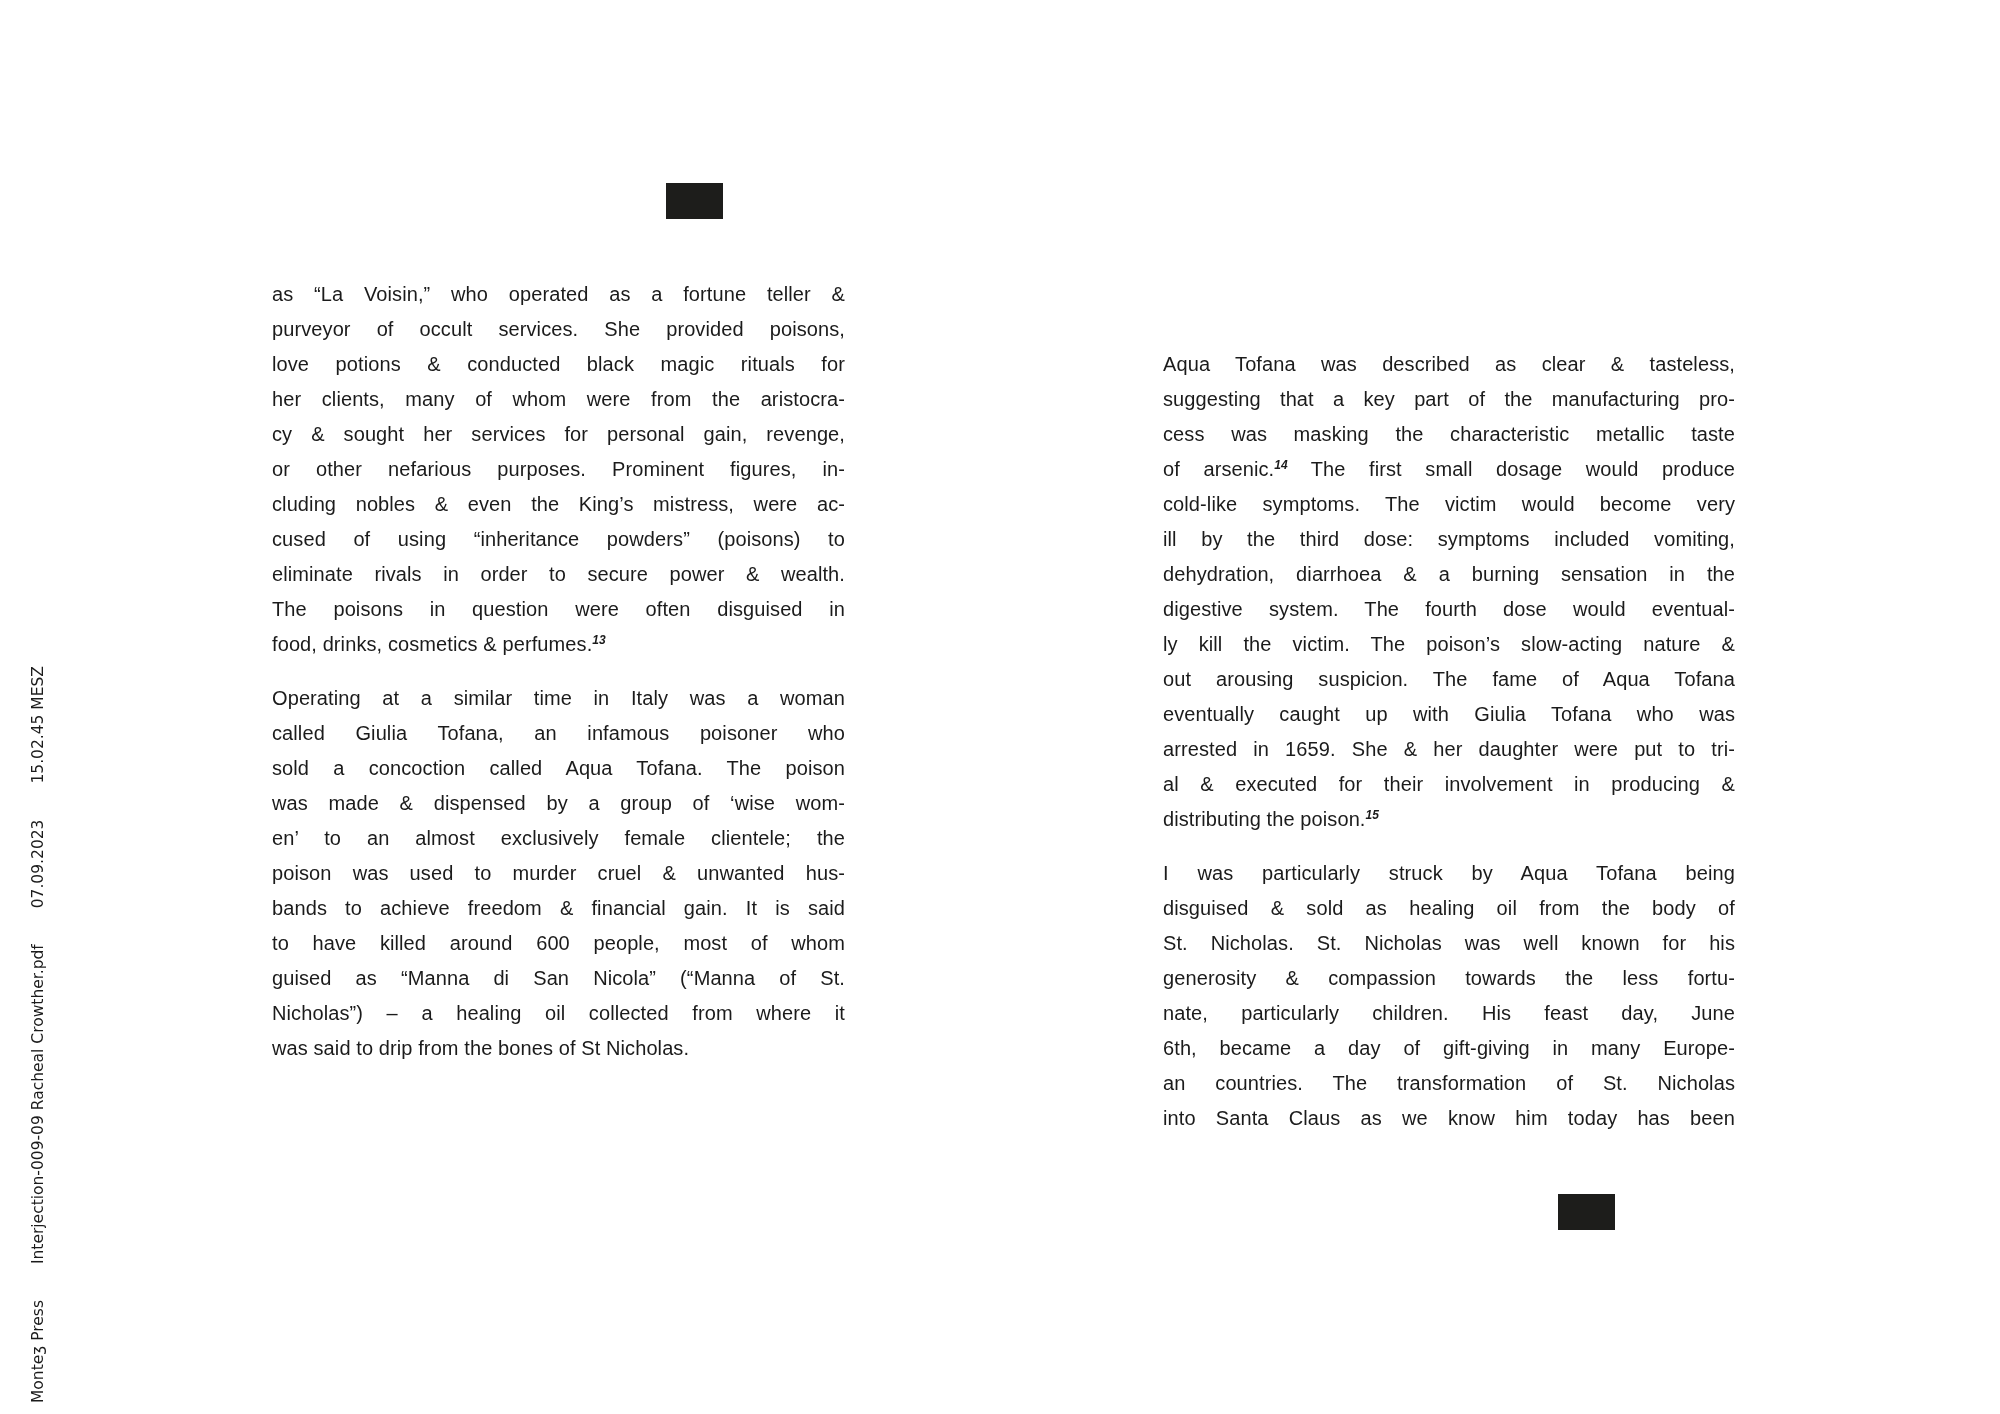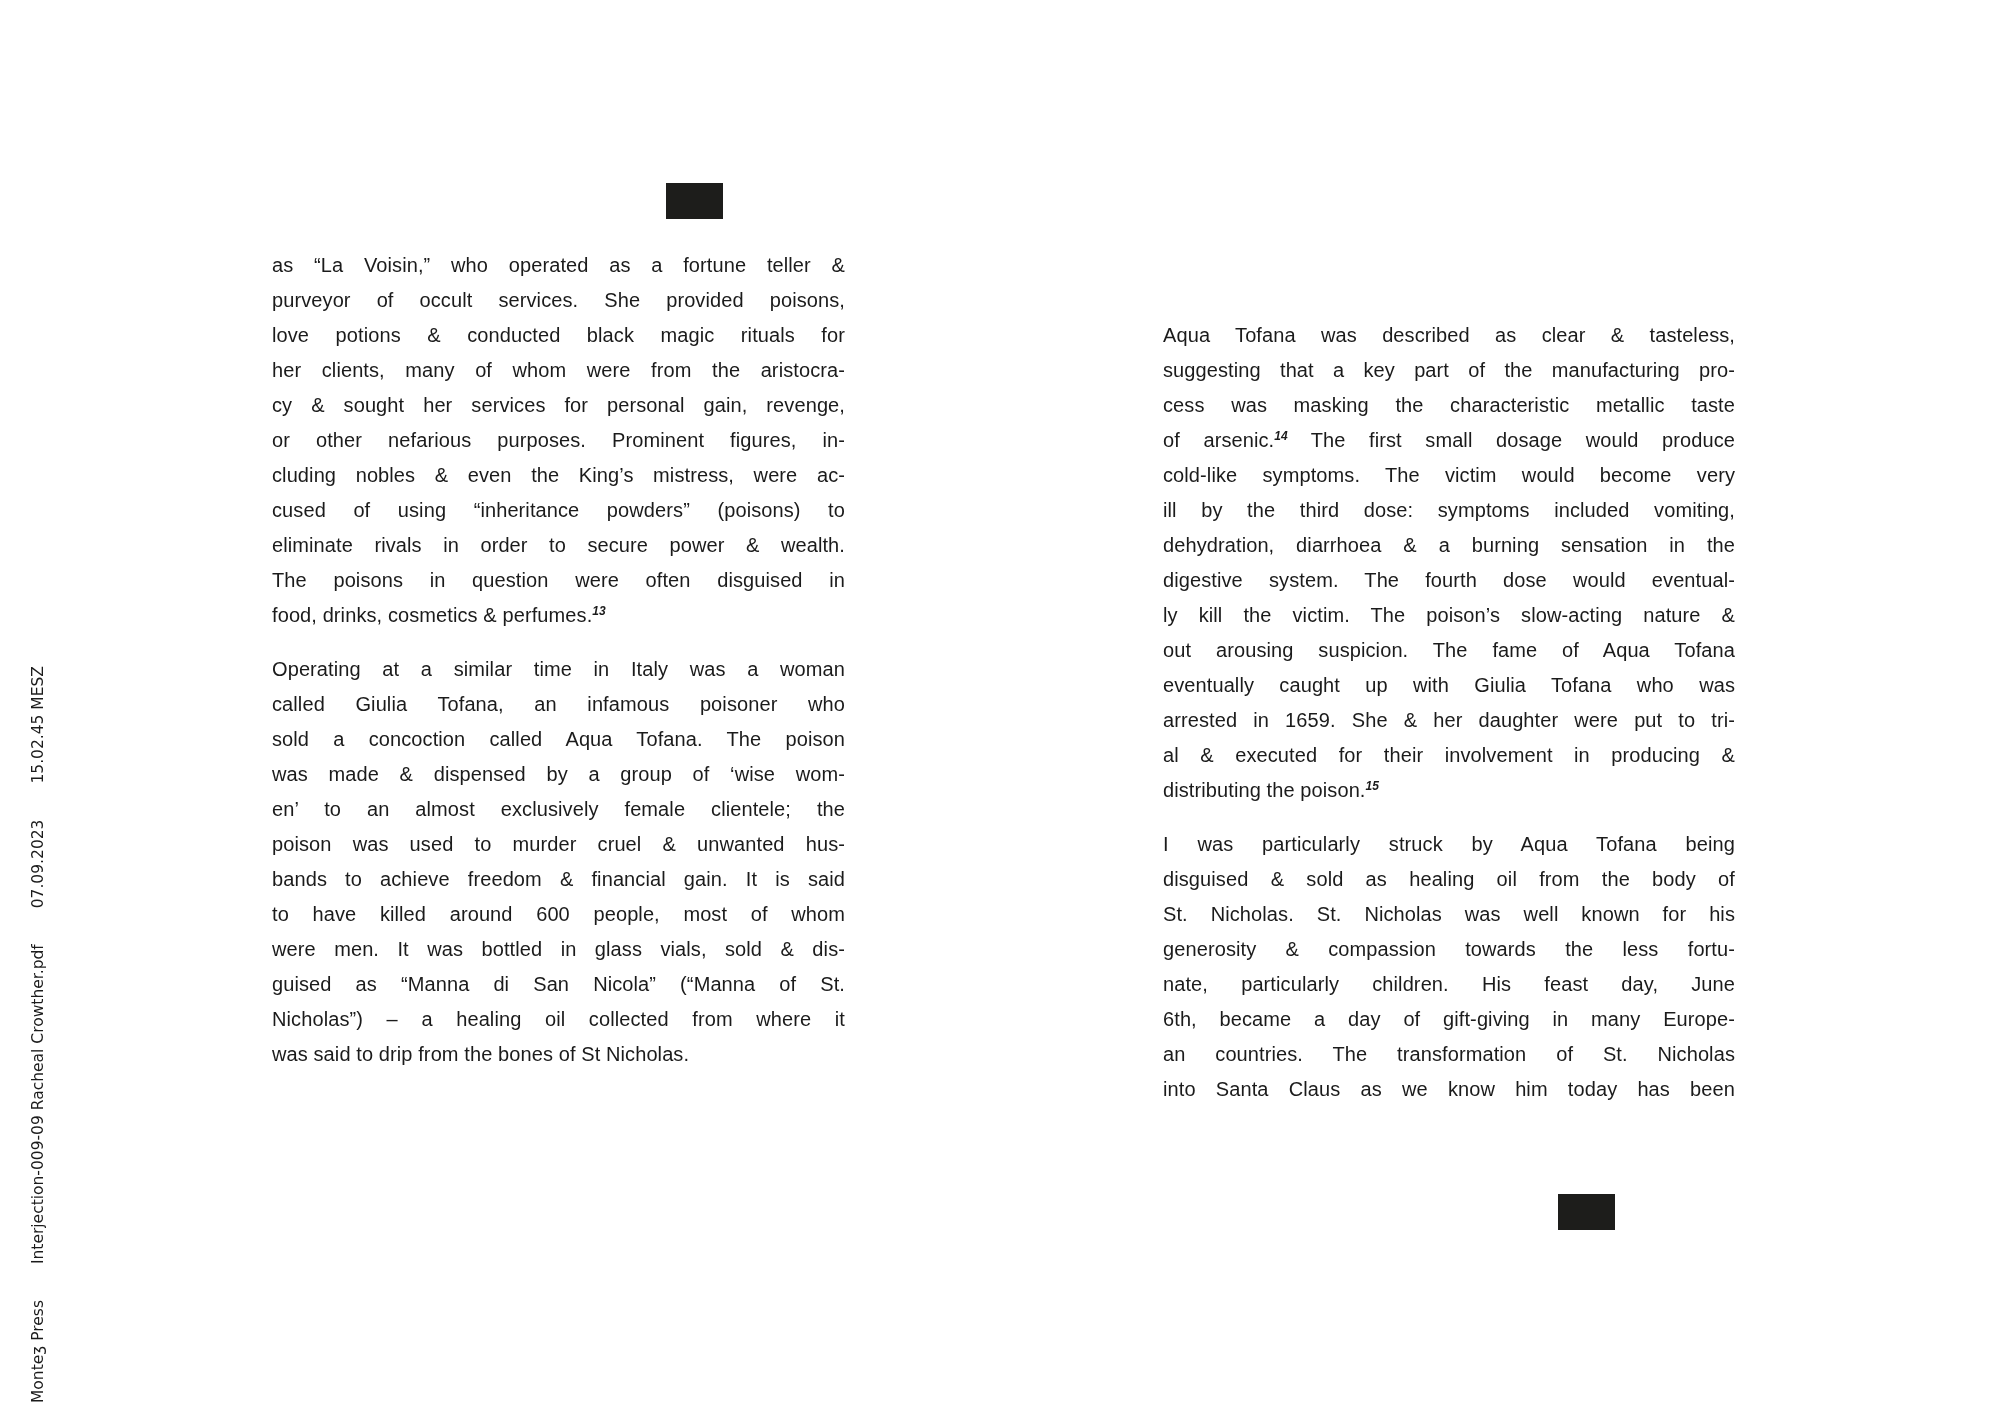--- a/index.html
+++ b/index.html
@@ -11,20 +11,21 @@
     font-family:"Liberation Sans",sans-serif;color:var(--ink);
     overflow:hidden;position:relative;
   }
   .page{position:absolute;inset:0;}
   .marker{position:absolute;background:var(--marker);}
   .marker-top{left:666px;top:183px;width:57px;height:36px;}
   .marker-bottom{left:1558px;top:1194px;width:57px;height:36px;}
   .column{
     position:absolute;font-size:20px;line-height:35px;
     letter-spacing:0.1px;
+    margin-top:29px;
   }
   .column-left{left:272px;top:248px;width:573px;}
   .column-right{left:1163px;top:318px;width:572px;}
   .para{margin:0 0 19px 0;}
   .para:last-child{margin-bottom:0;}
   .line{
     text-align:justify;text-align-last:justify;text-justify:inter-word;
     white-space:normal;
   }
   .line.last{text-align-last:left;}
@@ -62,21 +63,20 @@
       </div>
       <div class="para">
         <div class="line">Operating at a similar time in Italy was a woman</div>
         <div class="line">called Giulia Tofana, an infamous poisoner who</div>
         <div class="line">sold a concoction called <span class="it">Aqua Tofana</span>. The poison</div>
         <div class="line">was made &amp; dispensed by a group of ‘wise wom-</div>
         <div class="line">en’ to an almost exclusively female clientele; the</div>
         <div class="line">poison was used to murder cruel &amp; unwanted hus-</div>
         <div class="line">bands to achieve freedom &amp; financial gain. It is said</div>
         <div class="line">to have killed around 600 people, most of whom</div>
-        <div class="line">were men. It was bottled in glass vials, sold &amp; dis-</div>
         <div class="line">guised as “Manna di San Nicola” (“Manna of St.</div>
         <div class="line">Nicholas”) – a healing oil collected from where it</div>
         <div class="line last">was said to drip from the bones of St Nicholas.</div>
       </div>
     </div>
 
   <div class="column column-right">
       <div class="para">
         <div class="line"><span class="it">Aqua Tofana</span> was described as clear &amp; tasteless,</div>
         <div class="line">suggesting that a key part of the manufacturing pro-</div>

